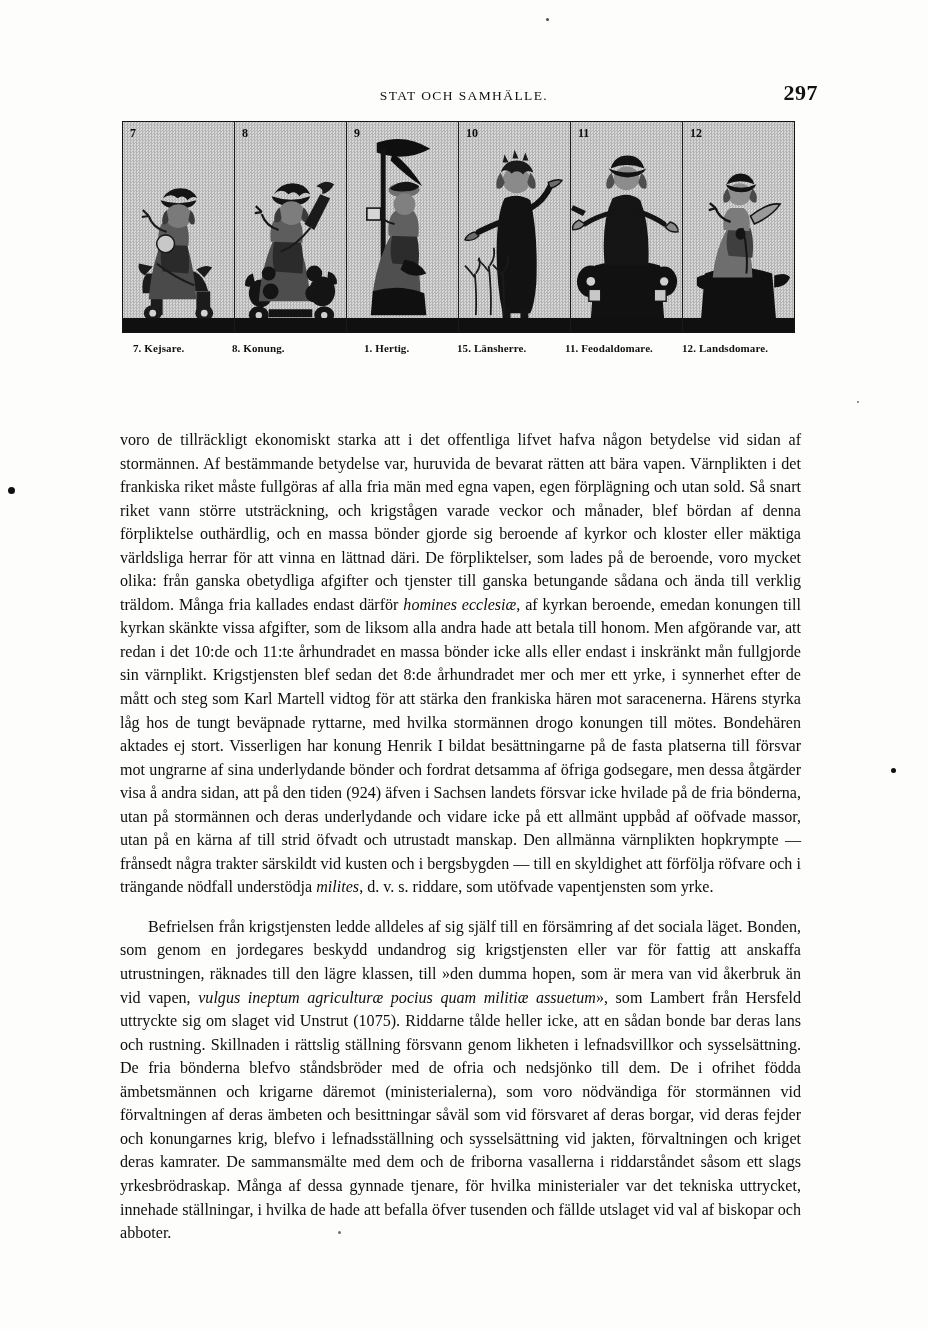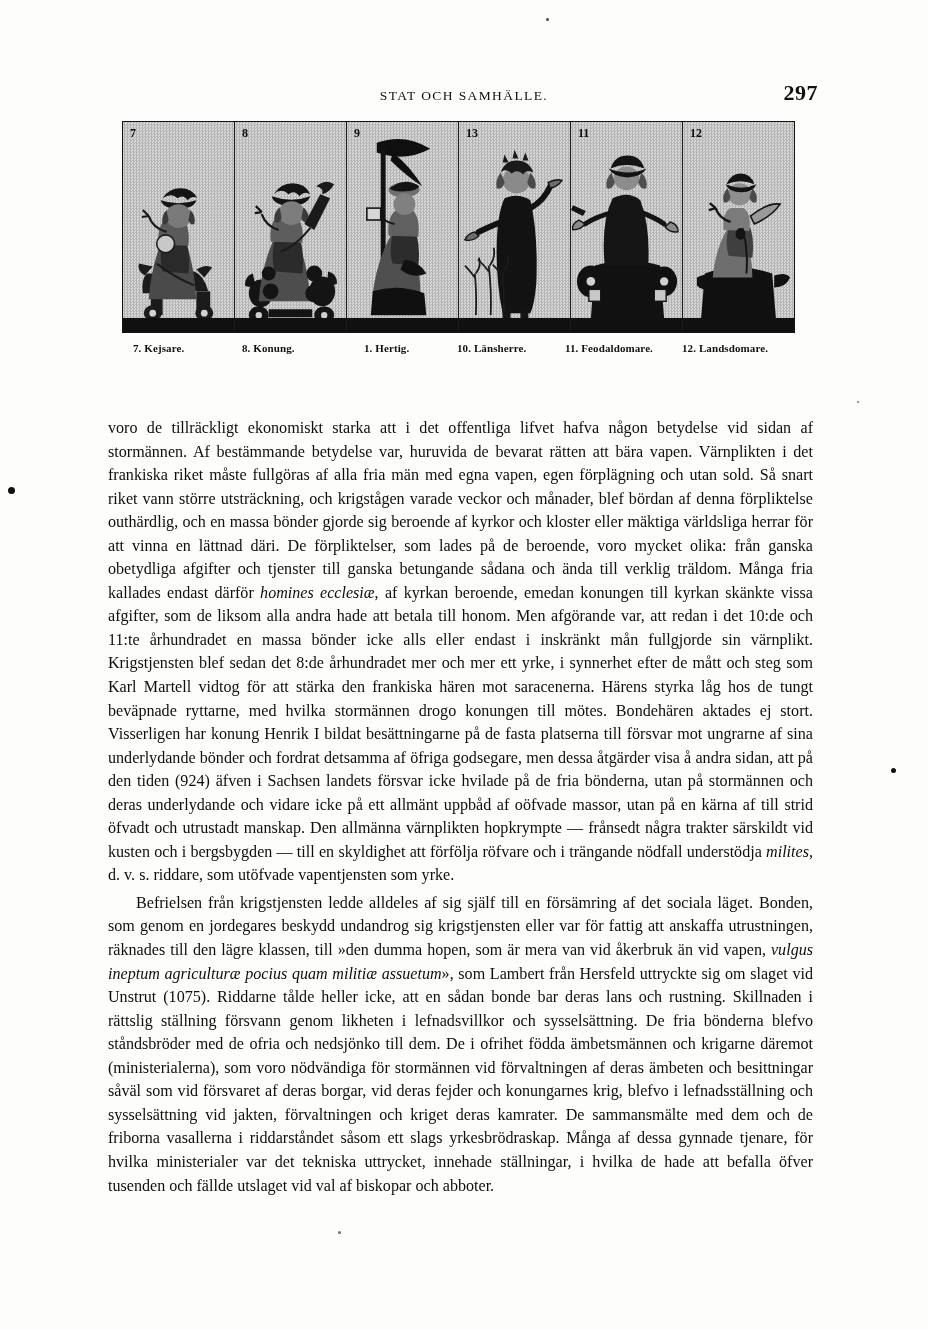--- a/index.html
+++ b/index.html
@@ -105,21 +105,21 @@
     height: 16px;
     font-size: 11px;
     font-weight: bold;
     letter-spacing: .1px;
   }
   .caption-labels span {
     position: absolute;
     white-space: nowrap;
   }
   .cl0 { left: 11px; }
-  .cl1 { left: 120px; }
+  .cl1 { left: 110px; }
   .cl2 { left: 242px; }
   .cl3 { left: 335px; }
   .cl4 { left: 443px; }
   .cl5 { left: 560px; }
 
   .caption-title {
     position: absolute;
     left: 122px;
     top: 361px;
     width: 680px;
@@ -136,21 +136,21 @@
     top: 412px;
     width: 713px;
     font-size: 16.1px;
     line-height: 23.55px;
     text-align: justify;
     text-justify: inter-word;
     hyphens: none;
     color: #0e0e0e;
   }
   .body-text p {
-    margin: 4px;
+    margin: 16px;
     text-indent: 0;
     font-family: Liberation Serif, serif;
   }
   .body-text p.indent {
     text-indent: 28px;
   }
   .body-text i { font-style: italic; }
 
   
   .footer {
@@ -351,21 +351,21 @@
           </g>
           <g fill="#101010">
             <path d="M26 168 q26 -8 52 2 l2 22 h-56z"></path>
           </g>
         </svg>
       </div>
       <div class="ground"></div>
     </div>
 
     <div class="panel">
-      <div class="panel-num">13</div>
+      <div class="panel-num">10</div>
       <div class="panel-art">
         <svg viewBox="0 0 112 209" preserveAspectRatio="xMidYMax meet">
           <g fill="#121212">
             <path d="M46 74 q14 -6 26 2 q8 34 6 84 q-2 22 -6 30 h-28 q-6 -28 -6 -62 q0 -38 8 -54z"></path>
           </g>
           <g fill="#8a8a8a">
             <ellipse cx="58" cy="56" rx="14" ry="13"></ellipse>
           </g>
           <g fill="#1a1a1a">
             <path d="M42 48 q4 -12 16 -12 q13 0 17 12 q-8 -3 -10 2 q-6 -6 -12 -1 q-6 -6 -11 -1z"></path>
@@ -497,21 +497,21 @@
       </div>
       <div class="ground"></div>
     </div>
 
   </div>
 
   <div class="caption-labels">
     <span class="cl0">7. Kejsare.</span>
     <span class="cl1">8. Konung.</span>
     <span class="cl2">1. Hertig.</span>
-    <span class="cl3">10. Länsherre.</span>
+    <span class="cl3">15. Länsherre.</span>
     <span class="cl4">11. Feodaldomare.</span>
     <span class="cl5">12. Landsdomare.</span>
   </div>
 
 
   <div class="body-text">
     <p><span>voro de tillräckligt ekonomiskt starka att i det offentliga lifvet hafva någon betydelse vid sidan af stormännen. Af bestämmande betydelse var, huruvida de bevarat rätten att bära vapen. Värnplikten i det frankiska riket måste fullgöras af alla fria män med egna vapen, egen förplägning och utan sold. Så snart riket vann större utsträckning, och krigstågen varade veckor och månader, blef bördan af denna förpliktelse outhärdlig, och en massa bönder gjorde sig beroende af kyrkor och kloster eller mäktiga världsliga herrar för att vinna en lättnad däri. De förpliktelser, som lades på de beroende, voro mycket olika: från ganska obetydliga afgifter och tjenster till ganska betungande sådana och ända till verklig träldom. Många fria kallades endast därför </span><i>homines ecclesiæ</i><span>, af kyrkan beroende, emedan konungen till kyrkan skänkte vissa afgifter, som de liksom alla andra hade att betala till honom. Men afgörande var, att redan i det 10:de och 11:te århundradet en massa bönder icke alls eller endast i inskränkt mån fullgjorde sin värnplikt. Krigstjensten blef sedan det 8:de århundradet mer och mer ett yrke, i synnerhet efter de mått och steg som Karl Martell vidtog för att stärka den frankiska hären mot saracenerna. Härens styrka låg hos de tungt beväpnade ryttarne, med hvilka stormännen drogo konungen till mötes. Bondehären aktades ej stort. Visserligen har konung Henrik I bildat besättningarne på de fasta platserna till försvar mot ungrarne af sina underlydande bönder och fordrat detsamma af öfriga godsegare, men dessa åtgärder visa å andra sidan, att på den tiden (924) äfven i Sachsen landets försvar icke hvilade på de fria bönderna, utan på stormännen och deras underlydande och vidare icke på ett allmänt uppbåd af oöfvade massor, utan på en kärna af till strid öfvadt och utrustadt manskap. Den allmänna värnplikten hopkrympte — frånsedt några trakter särskildt vid kusten och i bergsbygden — till en skyldighet att förfölja röfvare och i trängande nödfall understödja </span><i>milites</i><span>, d. v. s. riddare, som utöfvade vapentjensten som yrke.</span></p>
     <p class="indent"><span>Befrielsen från krigstjensten ledde alldeles af sig själf till en försämring af det sociala läget. Bonden, som genom en jordegares beskydd undandrog sig krigstjensten eller var för fattig att anskaffa utrustningen, räknades till den lägre klassen, till »den dumma hopen, som är mera van vid åkerbruk än vid vapen, </span><i>vulgus ineptum agriculturæ pocius quam militiæ assuetum</i><span>», som Lambert från Hersfeld uttryckte sig om slaget vid Unstrut (1075). Riddarne tålde heller icke, att en sådan bonde bar deras lans och rustning. Skillnaden i rättslig ställning försvann genom likheten i lefnadsvillkor och sysselsättning. De fria bönderna blefvo ståndsbröder med de ofria och nedsjönko till dem. De i ofrihet födda ämbetsmännen och krigarne däremot (ministerialerna), som voro nödvändiga för stormännen vid förvaltningen af deras ämbeten och besittningar såväl som vid försvaret af deras borgar, vid deras fejder och konungarnes krig, blefvo i lefnadsställning och sysselsättning vid jakten, förvaltningen och kriget deras kamrater. De sammansmälte med dem och de friborna vasallerna i riddarståndet såsom ett slags yrkesbrödraskap. Många af dessa gynnade tjenare, för hvilka ministerialer var det tekniska uttrycket, innehade ställningar, i hvilka de hade att befalla öfver tusenden och fällde utslaget vid val af biskopar och abboter.</span></p>
   </div>
 

